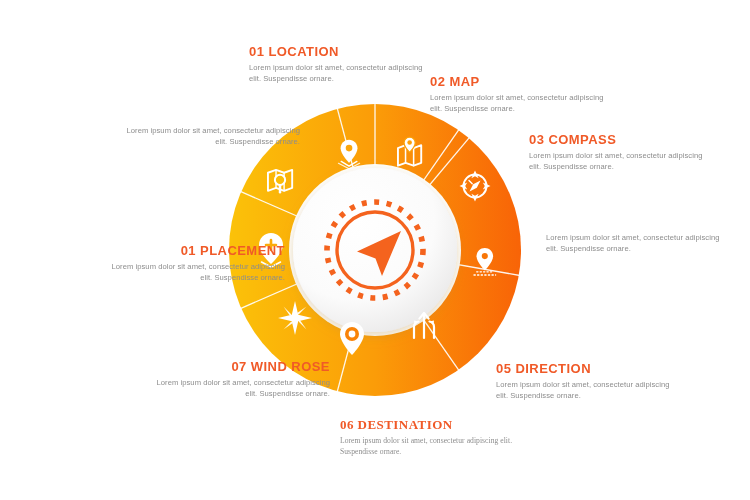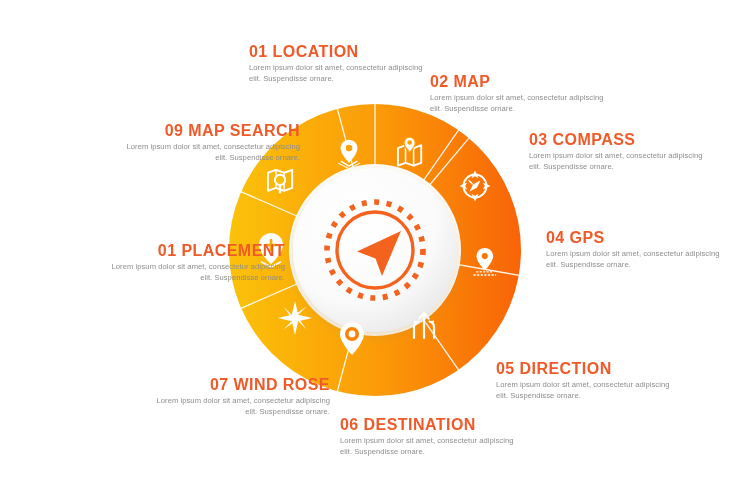--- a/index.html
+++ b/index.html
@@ -32,21 +32,21 @@
   .wheel-svg { display: block; }
 
   
   .callout {
     position: absolute;
     width: 175px;
   }
   .callout.right-align { text-align: right; }
 
   .callout-title {
-    font-size: 16px;
+    font-size: 13px;
     font-weight: bold;
     letter-spacing: 0.45px;
     color: #f05a28;
     margin: 0 0 4px 0;
     white-space: nowrap;
     line-height: 12px;
   }
   .callout.right-align .callout-title { text-align: right; }
 
   .callout-body {
@@ -56,22 +56,22 @@
     margin: 0;
     letter-spacing: 0.05px;
   }
 
   
   #callout-01 { left: 249px; top: 46px; }
   #callout-02 { left: 430px; top: 52px; margin-top: 24px; }
   #callout-03 { left: 529px; top: 134px; }
   #callout-04 { left: 546px; top: 232px; }
   #callout-05 { left: 496px; top: 363px; }
-  #callout-06 { left: 340px; top: 419px; }
-  #callout-07 { left: 152px; top: 379px; width: 178px; }
+  #callout-06 { left: 340px; top: 419px; font-family: Liberation Serif, serif; }
+  #callout-07 { left: 152px; top: 361px; width: 178px; }
   #callout-08 { left: 107px; top: 245px; width: 178px; }
   #callout-09 { left: 122px; top: 125px; width: 178px; }
 </style>
 </head>
 <body>
 
 <div id="infographic-root">
 
   <div class="wheel-wrap">
     <svg class="wheel-svg" width="300" height="300" viewBox="0 0 300 300">
@@ -200,21 +200,20 @@
     <p class="callout-title">02 MAP</p>
     <p class="callout-body">Lorem ipsum dolor sit amet, consectetur adipiscing elit. Suspendisse ornare.</p>
   </div>
 
   <div class="callout" id="callout-03">
     <p class="callout-title">03 COMPASS</p>
     <p class="callout-body">Lorem ipsum dolor sit amet, consectetur adipiscing elit. Suspendisse ornare.</p>
   </div>
 
   <div class="callout" id="callout-04">
-    <p class="callout-title">04 GPS</p>
     <p class="callout-body">Lorem ipsum dolor sit amet, consectetur adipiscing elit. Suspendisse ornare.</p>
   </div>
 
   <div class="callout" id="callout-05">
     <p class="callout-title">05 DIRECTION</p>
     <p class="callout-body">Lorem ipsum dolor sit amet, consectetur adipiscing elit. Suspendisse ornare.</p>
   </div>
 
   <div class="callout" id="callout-06">
     <p class="callout-title">06 DESTINATION</p>
@@ -225,17 +224,16 @@
     <p class="callout-title">07 WIND ROSE</p>
     <p class="callout-body">Lorem ipsum dolor sit amet, consectetur adipiscing elit. Suspendisse ornare.</p>
   </div>
 
   <div class="callout right-align" id="callout-08">
     <p class="callout-title">01 PLACEMENT</p>
     <p class="callout-body">Lorem ipsum dolor sit amet, consectetur adipiscing elit. Suspendisse ornare.</p>
   </div>
 
   <div class="callout right-align" id="callout-09">
-    <p class="callout-title">09 MAP SEARCH</p>
     <p class="callout-body">Lorem ipsum dolor sit amet, consectetur adipiscing elit. Suspendisse ornare.</p>
   </div>
 
 </div>
 
 </body></html>

